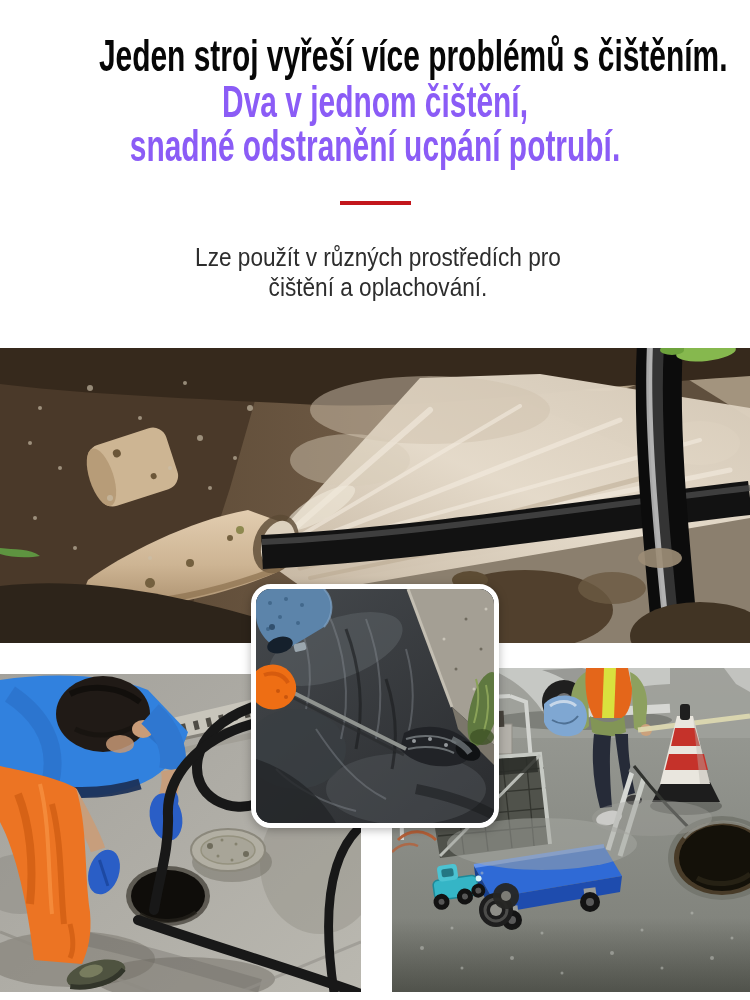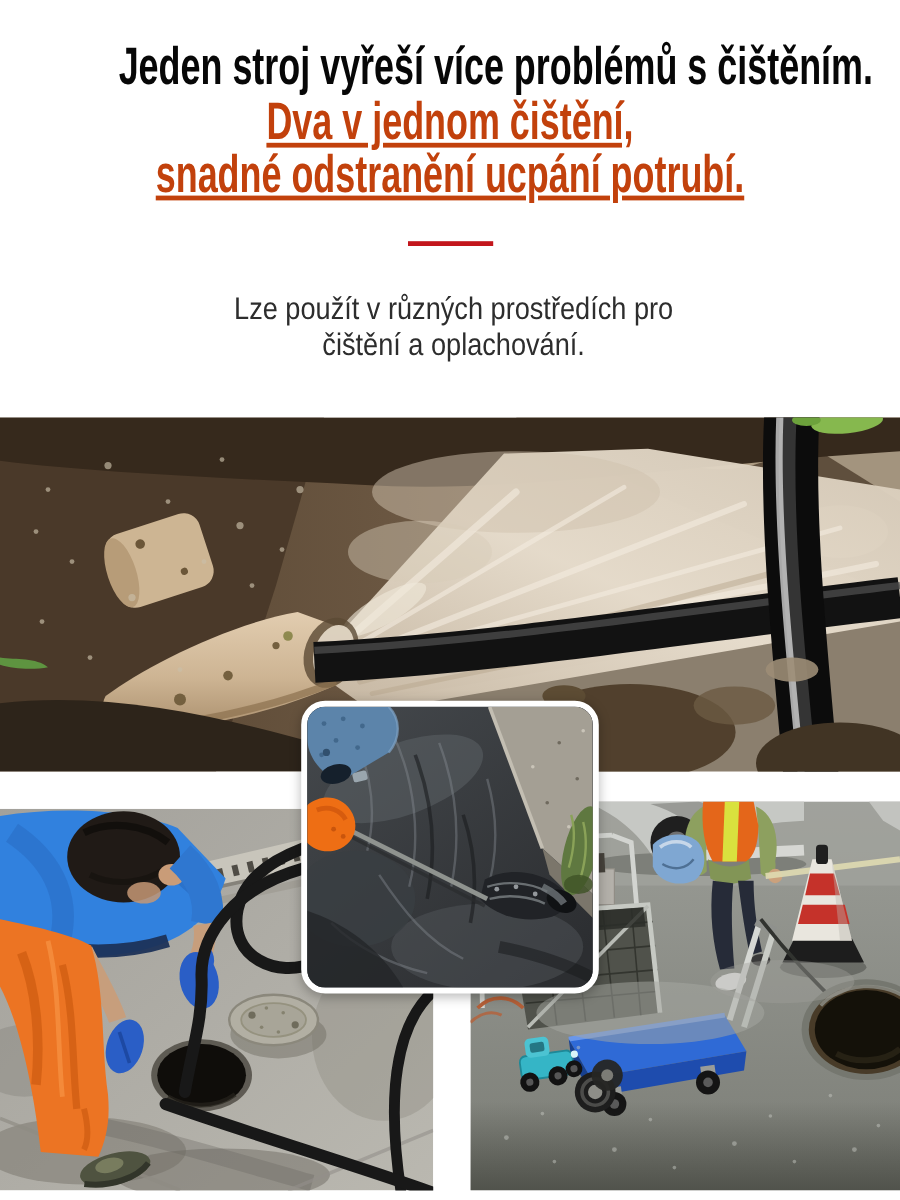--- a/index.html
+++ b/index.html
@@ -6,21 +6,21 @@
   .page {
     position:relative; width:750px; height:1000px; background:#ffffff;
     overflow:hidden; font-family:"Liberation Sans", sans-serif;
   }
   .headline {
     position:absolute; top:32px; left:0; width:618px;
     font-size:44px; line-height:48px; font-weight:bold; color:#070707;
   }
   .sub-red {
     position:absolute; top:80px; left:0; width:750px;
-    font-size:44px; line-height:44px; font-weight:bold; color:#c2410c;text-decoration:underline;
+    font-size:44px; line-height:44px; font-weight:bold; color:#8b5cf6;
   }
   .condense {
     display:block; width:100%; text-align:center; white-space:nowrap;
     transform:scaleX(0.68); transform-origin:50% 50%;
   }
   .condense2 {
     display:block; width:100%; text-align:center; white-space:nowrap;
     transform:scaleX(0.87); transform-origin:50% 50%;
   }
   .dash {

